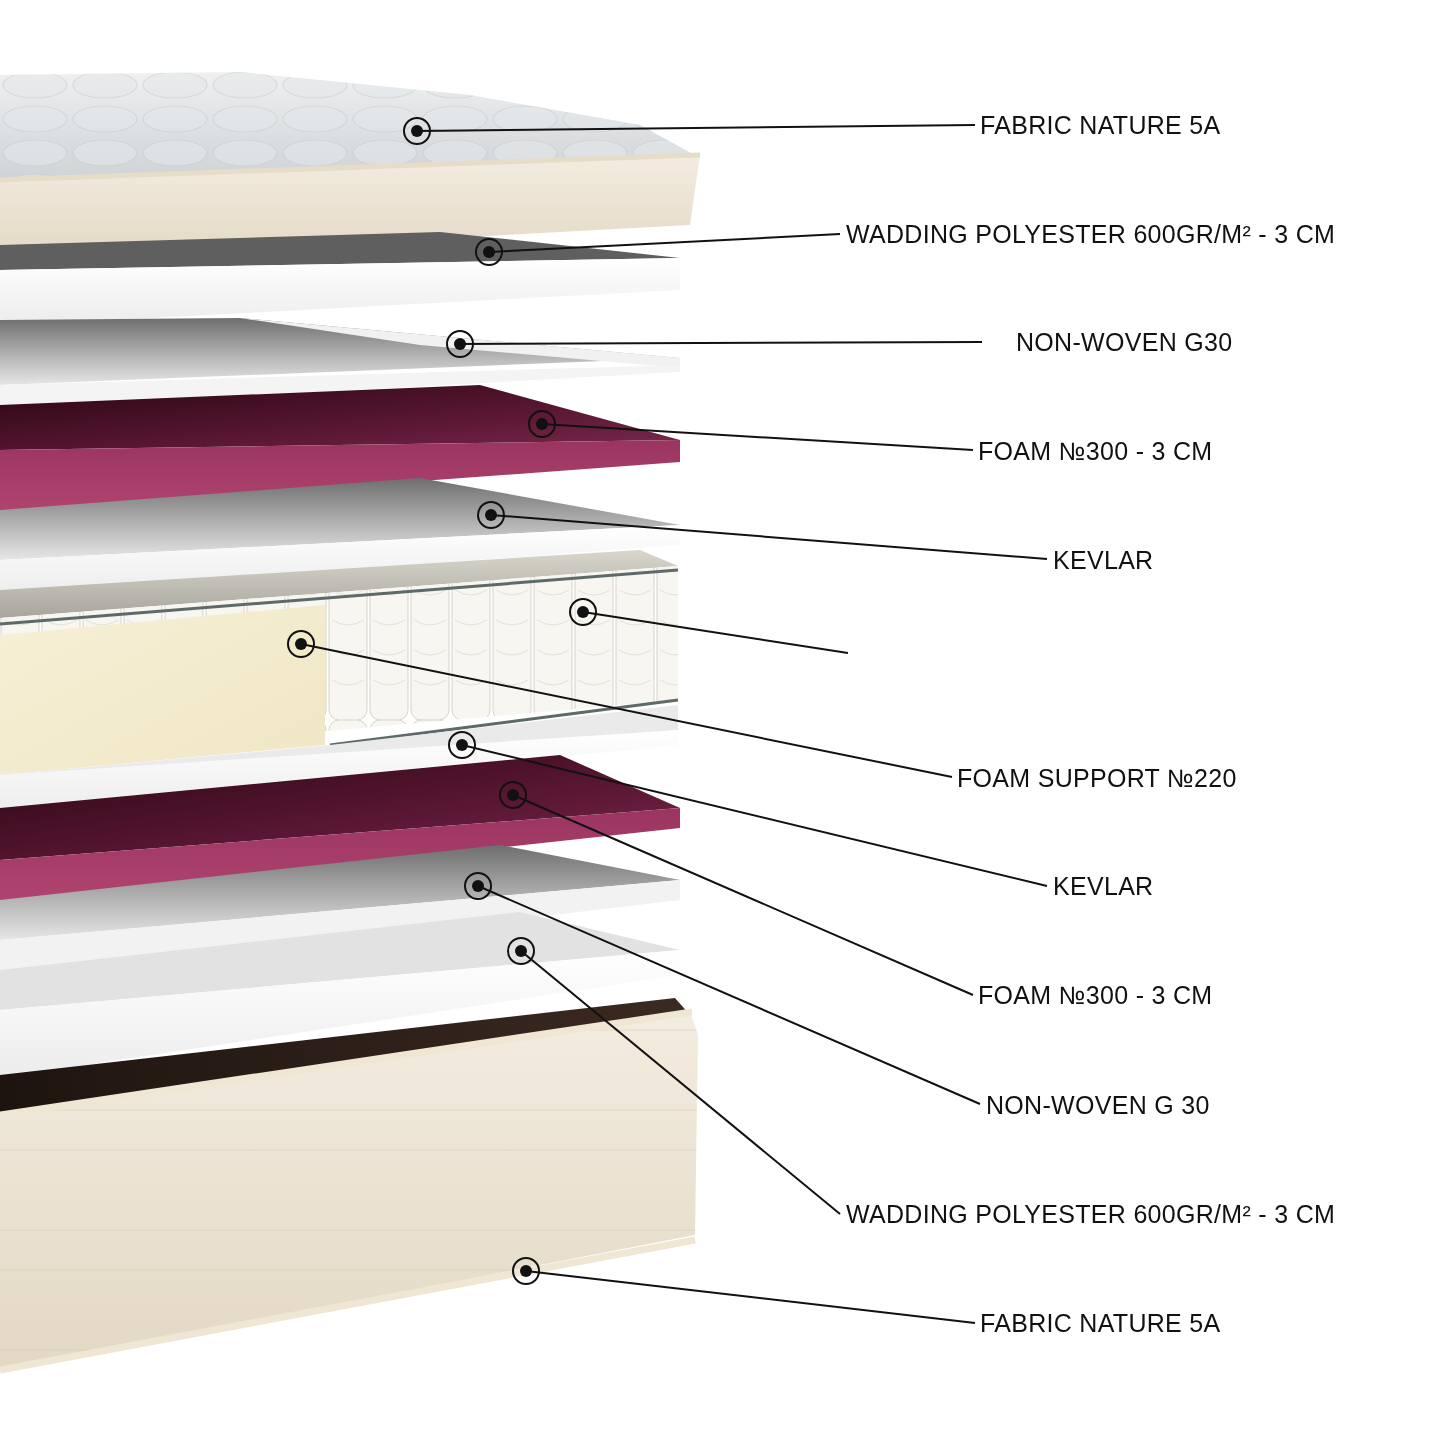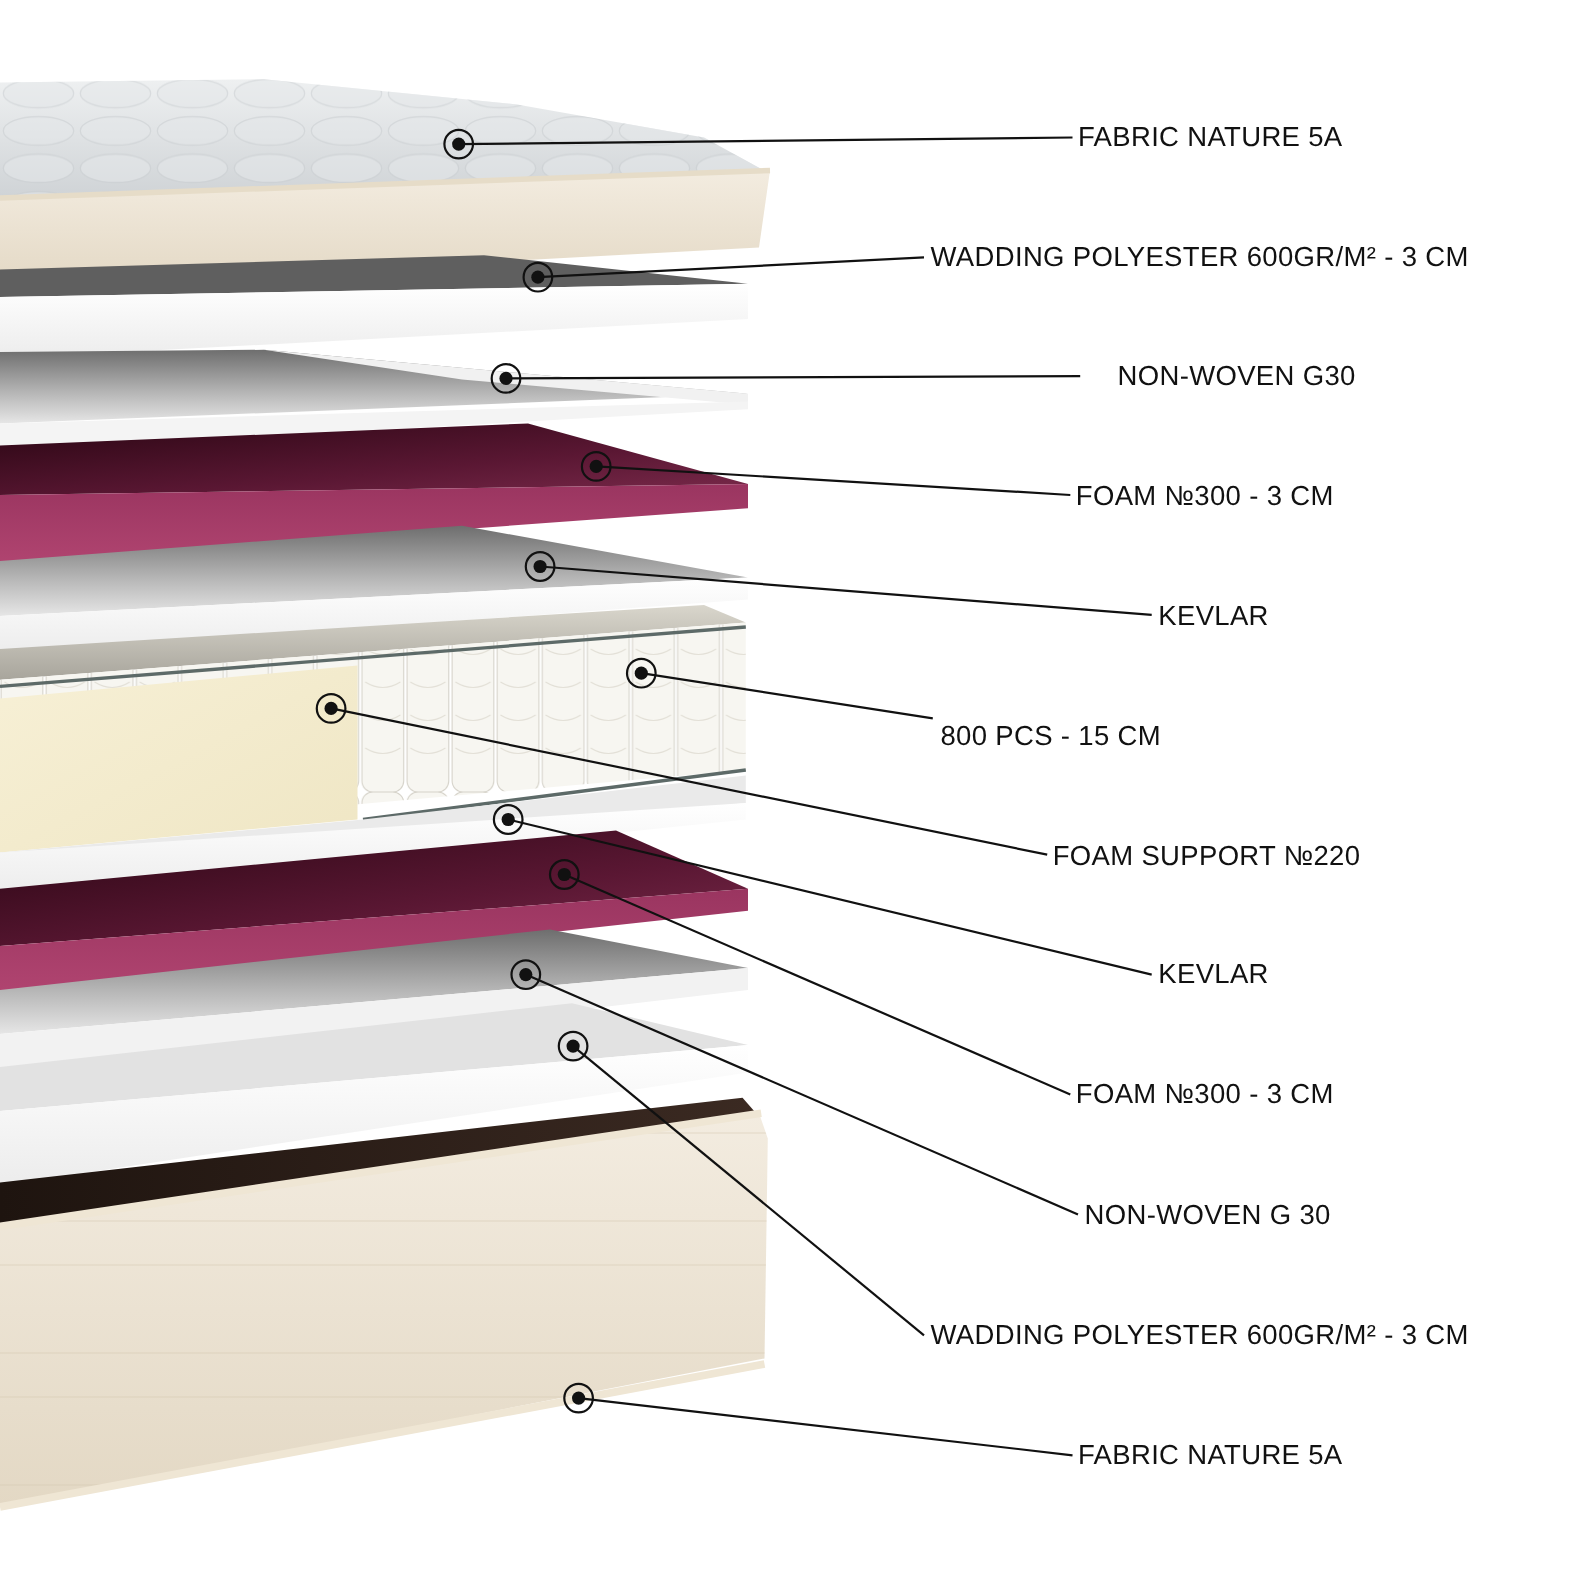--- a/index.html
+++ b/index.html
@@ -215,21 +215,20 @@
   </div>
       <div class="label" style="left: 978px; top: 451px;">
     <span class="l1">FOAM №300 - 3 CM</span>
     
   </div>
       <div class="label" style="left: 1053px; top: 560px;">
     <span class="l1">KEVLAR</span>
     
   </div>
       <div class="label" style="left: 855px; top: 669px;">
-    <span class="l2">800 PCS - 15 CM</span>
   </div>
       <div class="label" style="left: 957px; top: 778px; text-align: right;">
     <span class="l1">FOAM SUPPORT №220</span>
     
   </div>
       <div class="label" style="left: 1053px; top: 886px;">
     <span class="l1">KEVLAR</span>
     
   </div>
       <div class="label" style="left: 978px; top: 995px;">

